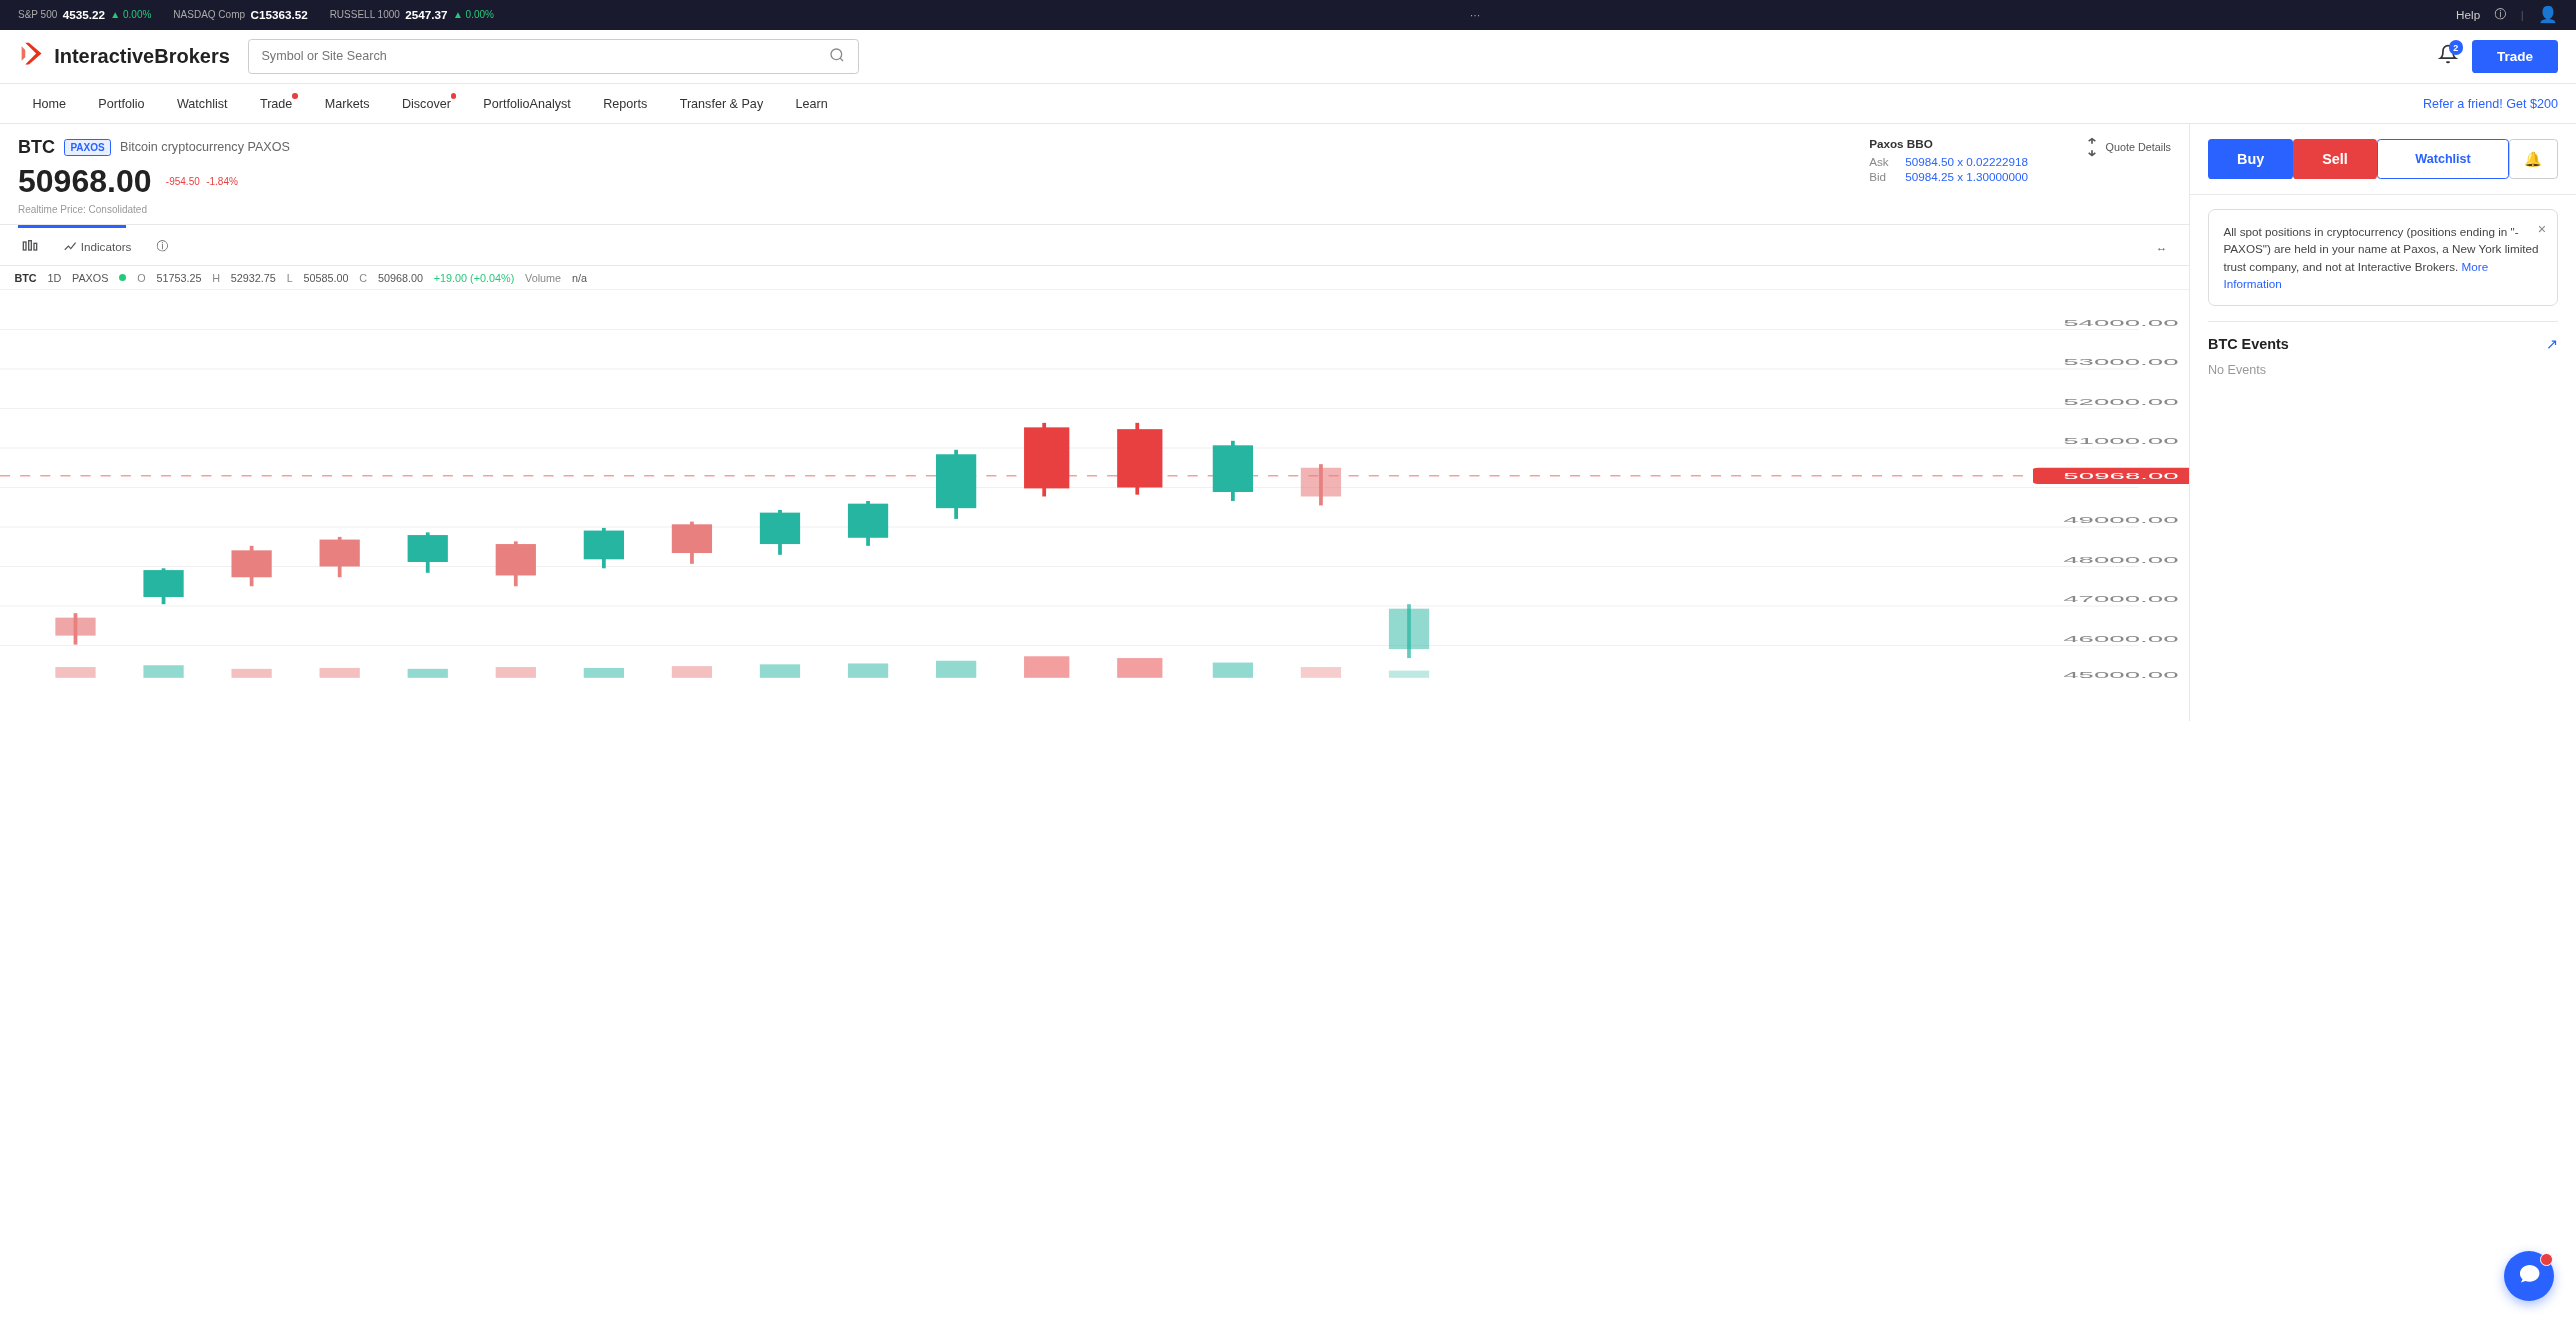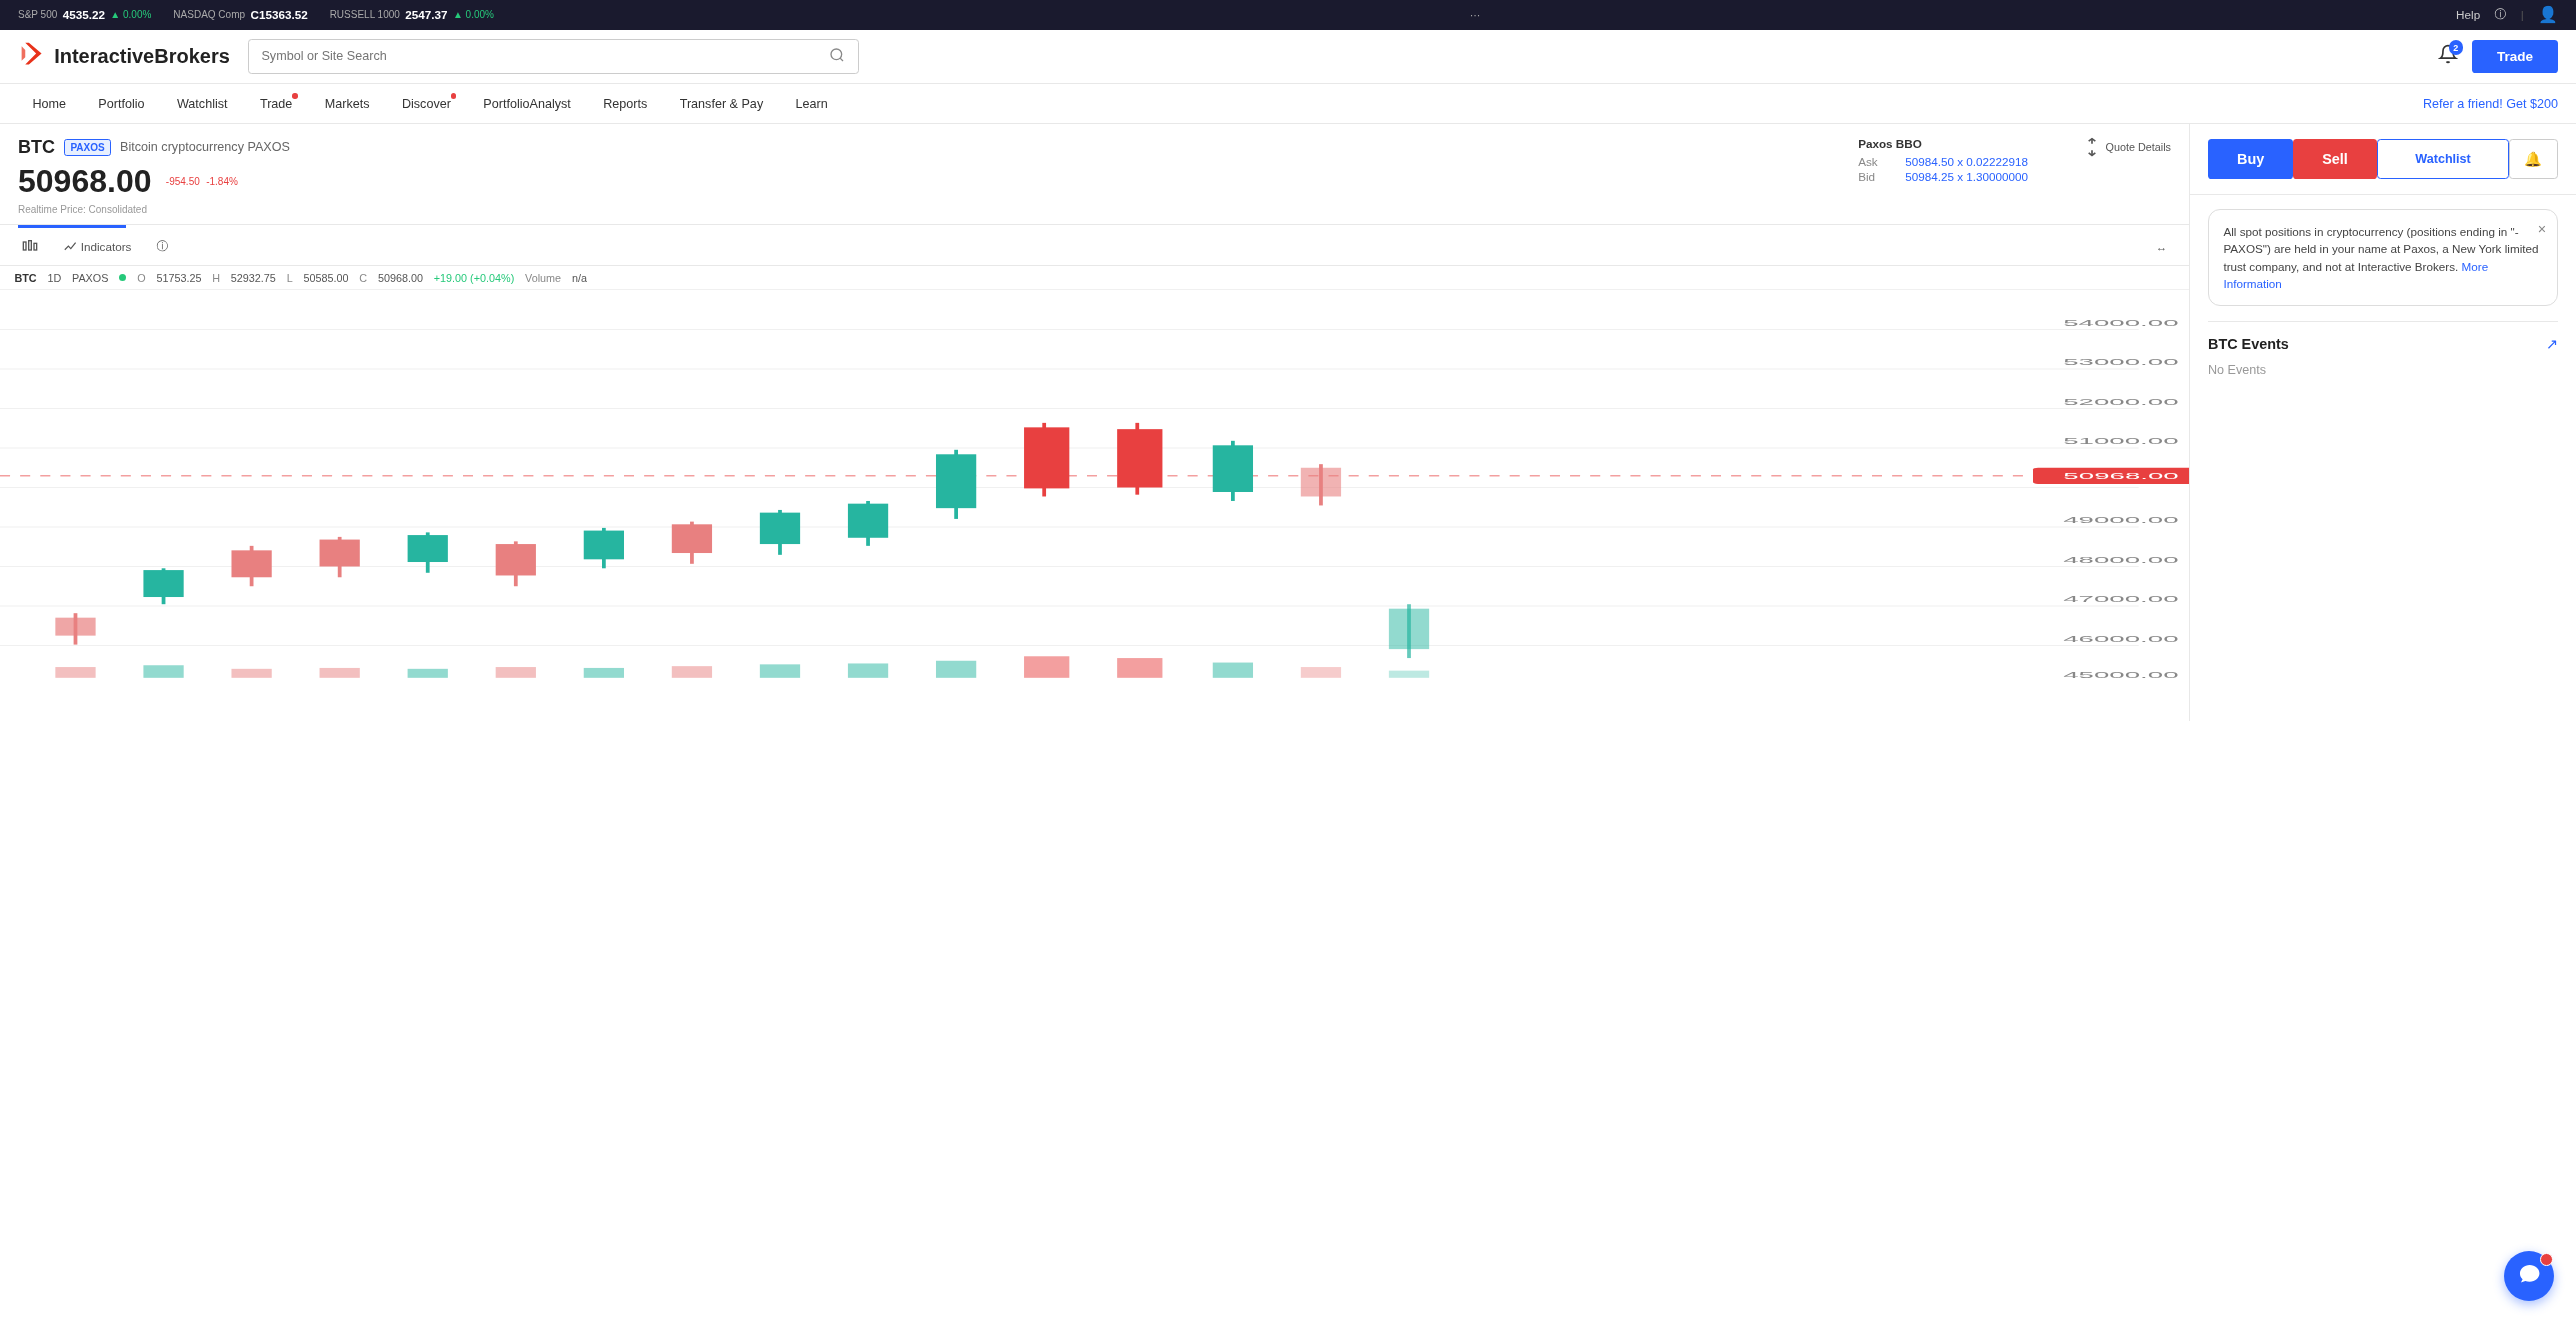--- a/index.html
+++ b/index.html
@@ -110,21 +110,21 @@
       border: 0.9px solid #2962ff; border-radius: 2.7px;
       padding: 1.8px 5.4px; font-size: 10px; font-weight: 600;
     }
     .stock-desc { font-size: 12.6px; color: #666; }
     .stock-price-row { display: flex; align-items: center; gap: 14.4px; margin-top: 5.4px; }
     .stock-price { font-size: 32px; font-weight: 700; color: #222; }
     .stock-change { color: #e84040; font-size: 10px; font-weight: 500; }
     .realtime-label { font-size: 10px; color: #999; margin-top: 3.6px; }
 
     .ask-bid-section { margin-left: 36px; }
-    .ask-bid-row { display: flex; align-items: center; gap: 22px; font-size: 11.7px; margin: 1.8px 0; }
+    .ask-bid-row { display: flex; align-items: center; gap: 11px; font-size: 11.7px; margin: 1.8px 0; }
     .ask-bid-label { color: #888; width: 25px; }
     .ask-bid-value { color: #2962ff; font-weight: 500; }
 
     .quote-details-btn {
       margin-left: auto;
       display: flex; flex-direction: row; align-items: center;
       cursor: pointer; color: #555; font-size: 10.8px; gap: 3.6px;
     }
 
     
@@ -182,21 +182,21 @@
     }
     .alert-btn {
       background: white; color: #555;
       border: 1.8px solid #ccc; border-radius: 3.6px;
       padding: 10.8px 14.4px; font-size: 14.4px; cursor: pointer;
     }
 
     
     .info-banner {
       margin: 14.4px 18px;
-      border: 0.9px solid #ddd; border-radius: 12px;
+      border: 0.9px solid #ddd; border-radius: 7px;
       padding: 12.6px 14.4px; position: relative;
       font-size: 11.7px; color: #444; line-height: 1.5;
     }
     .info-banner-close {
       position: absolute; top: 9px; right: 10.8px;
       cursor: pointer; color: #888; font-size: 14.4px;
     }
     .info-banner a { color: #2962ff; text-decoration: none; }
 
     

